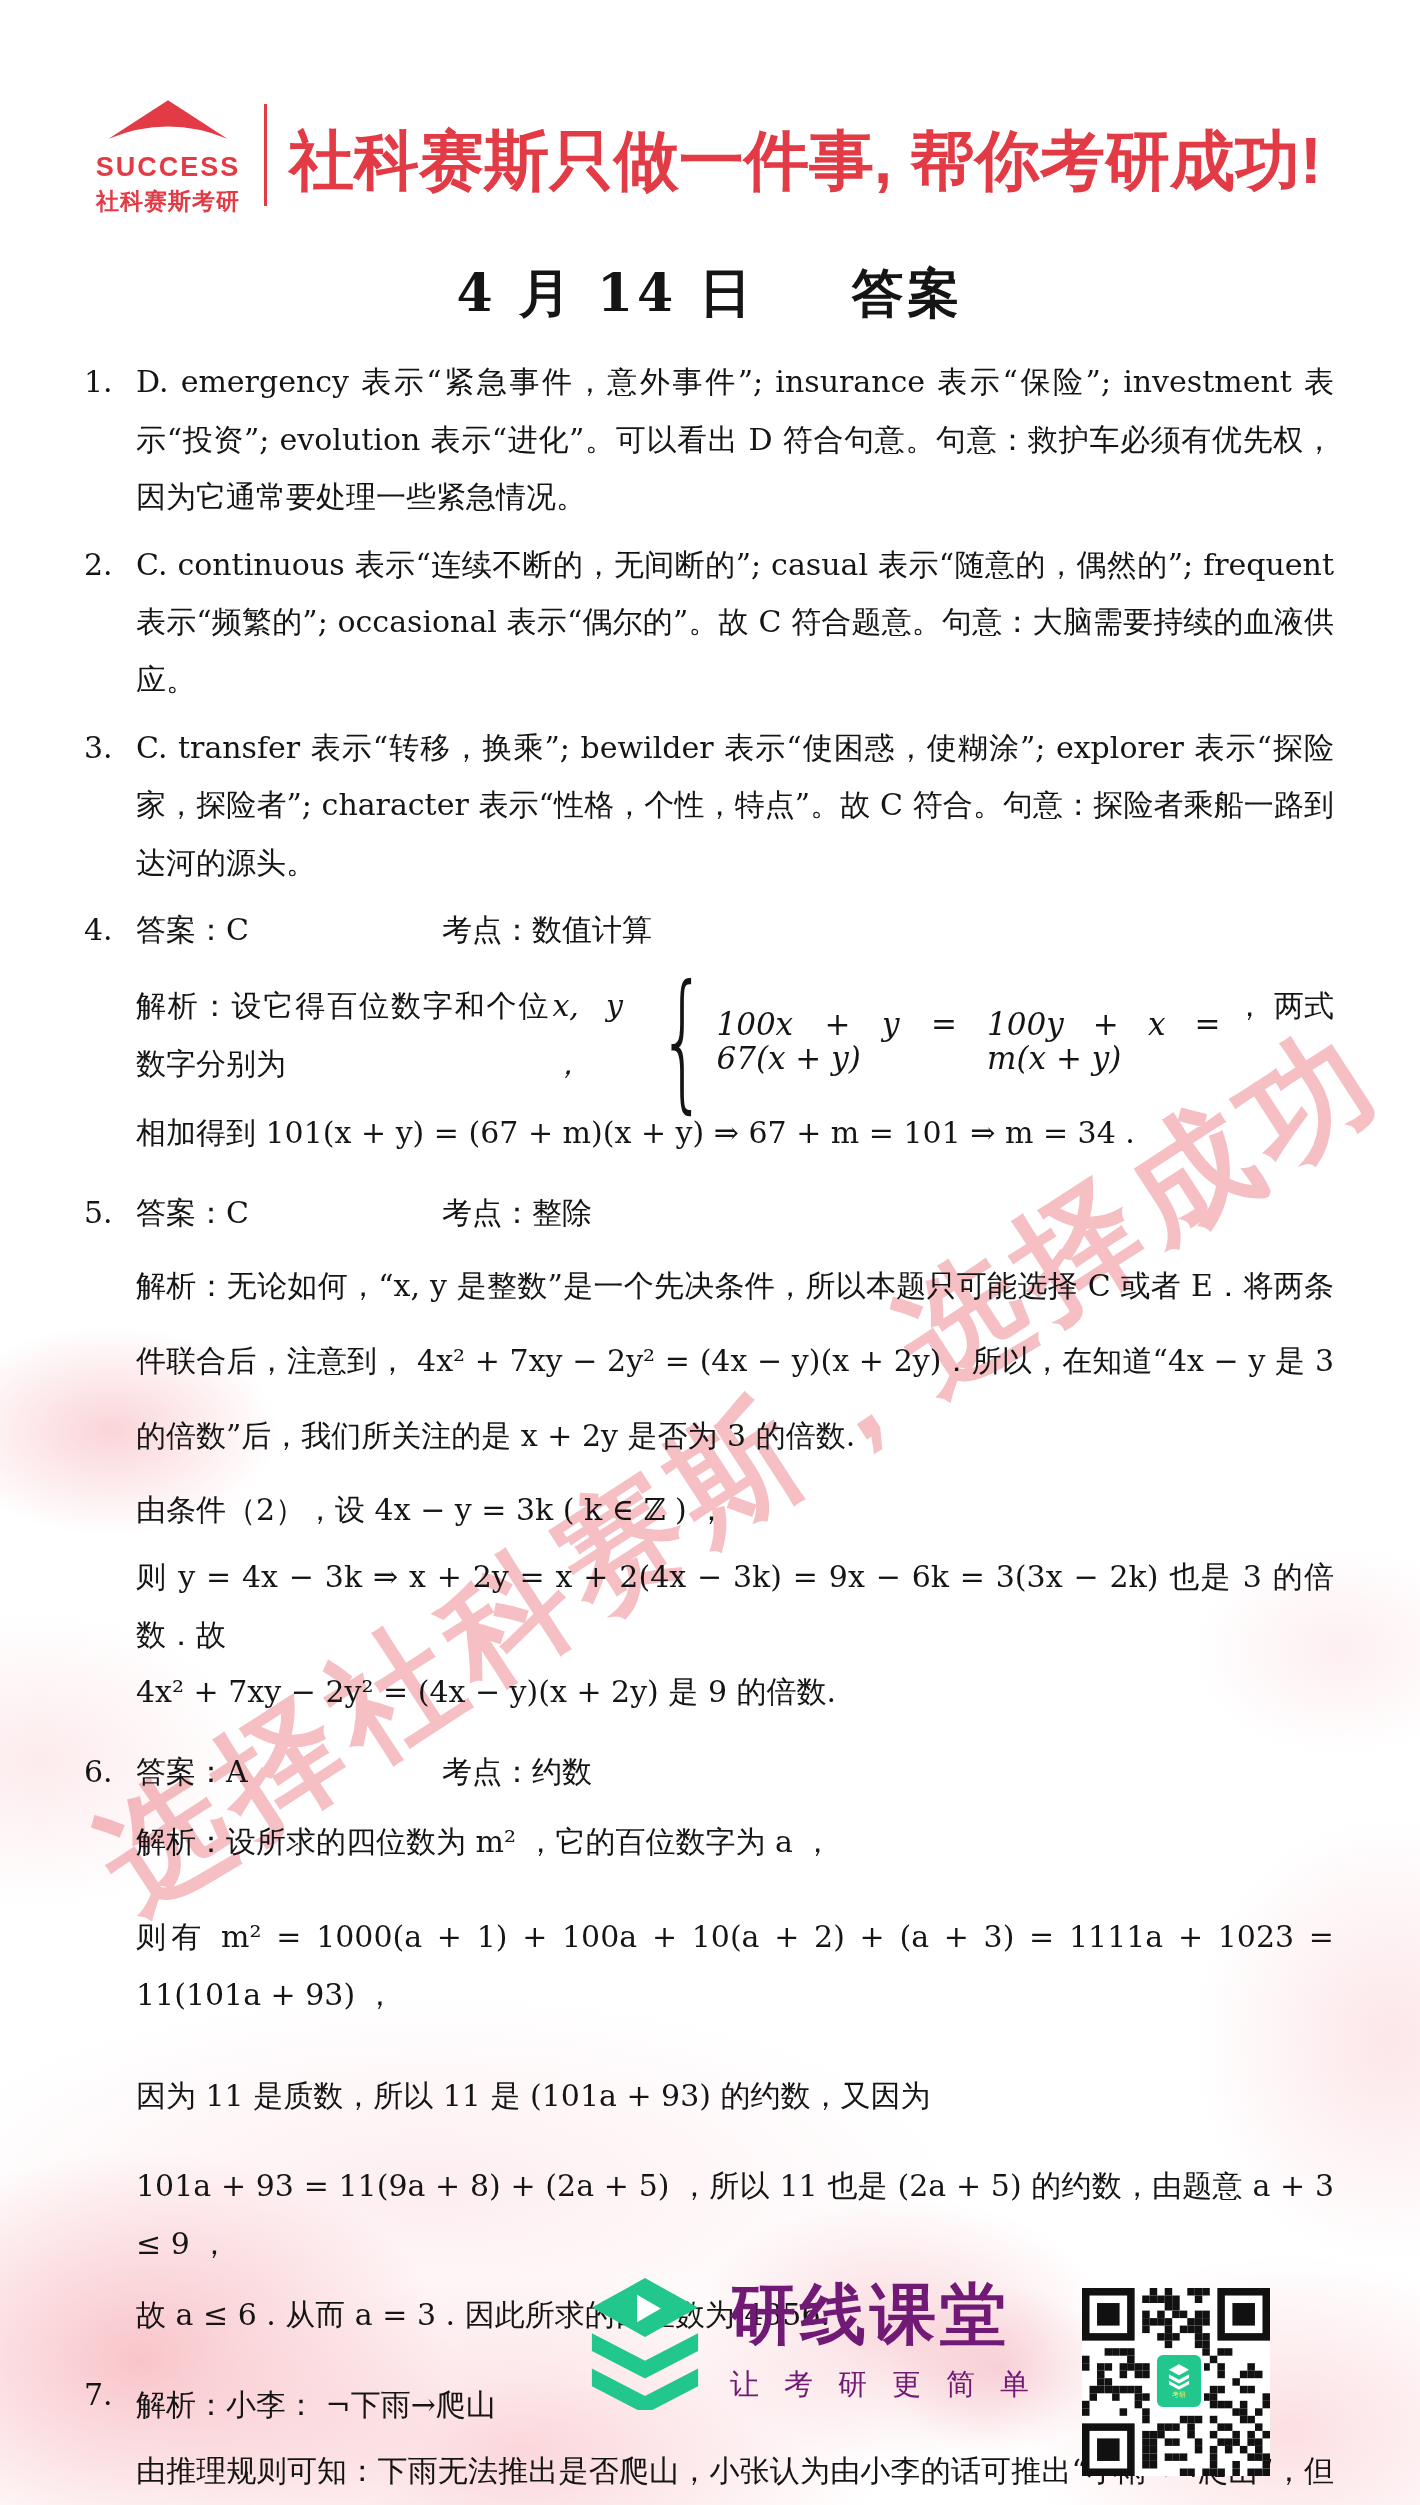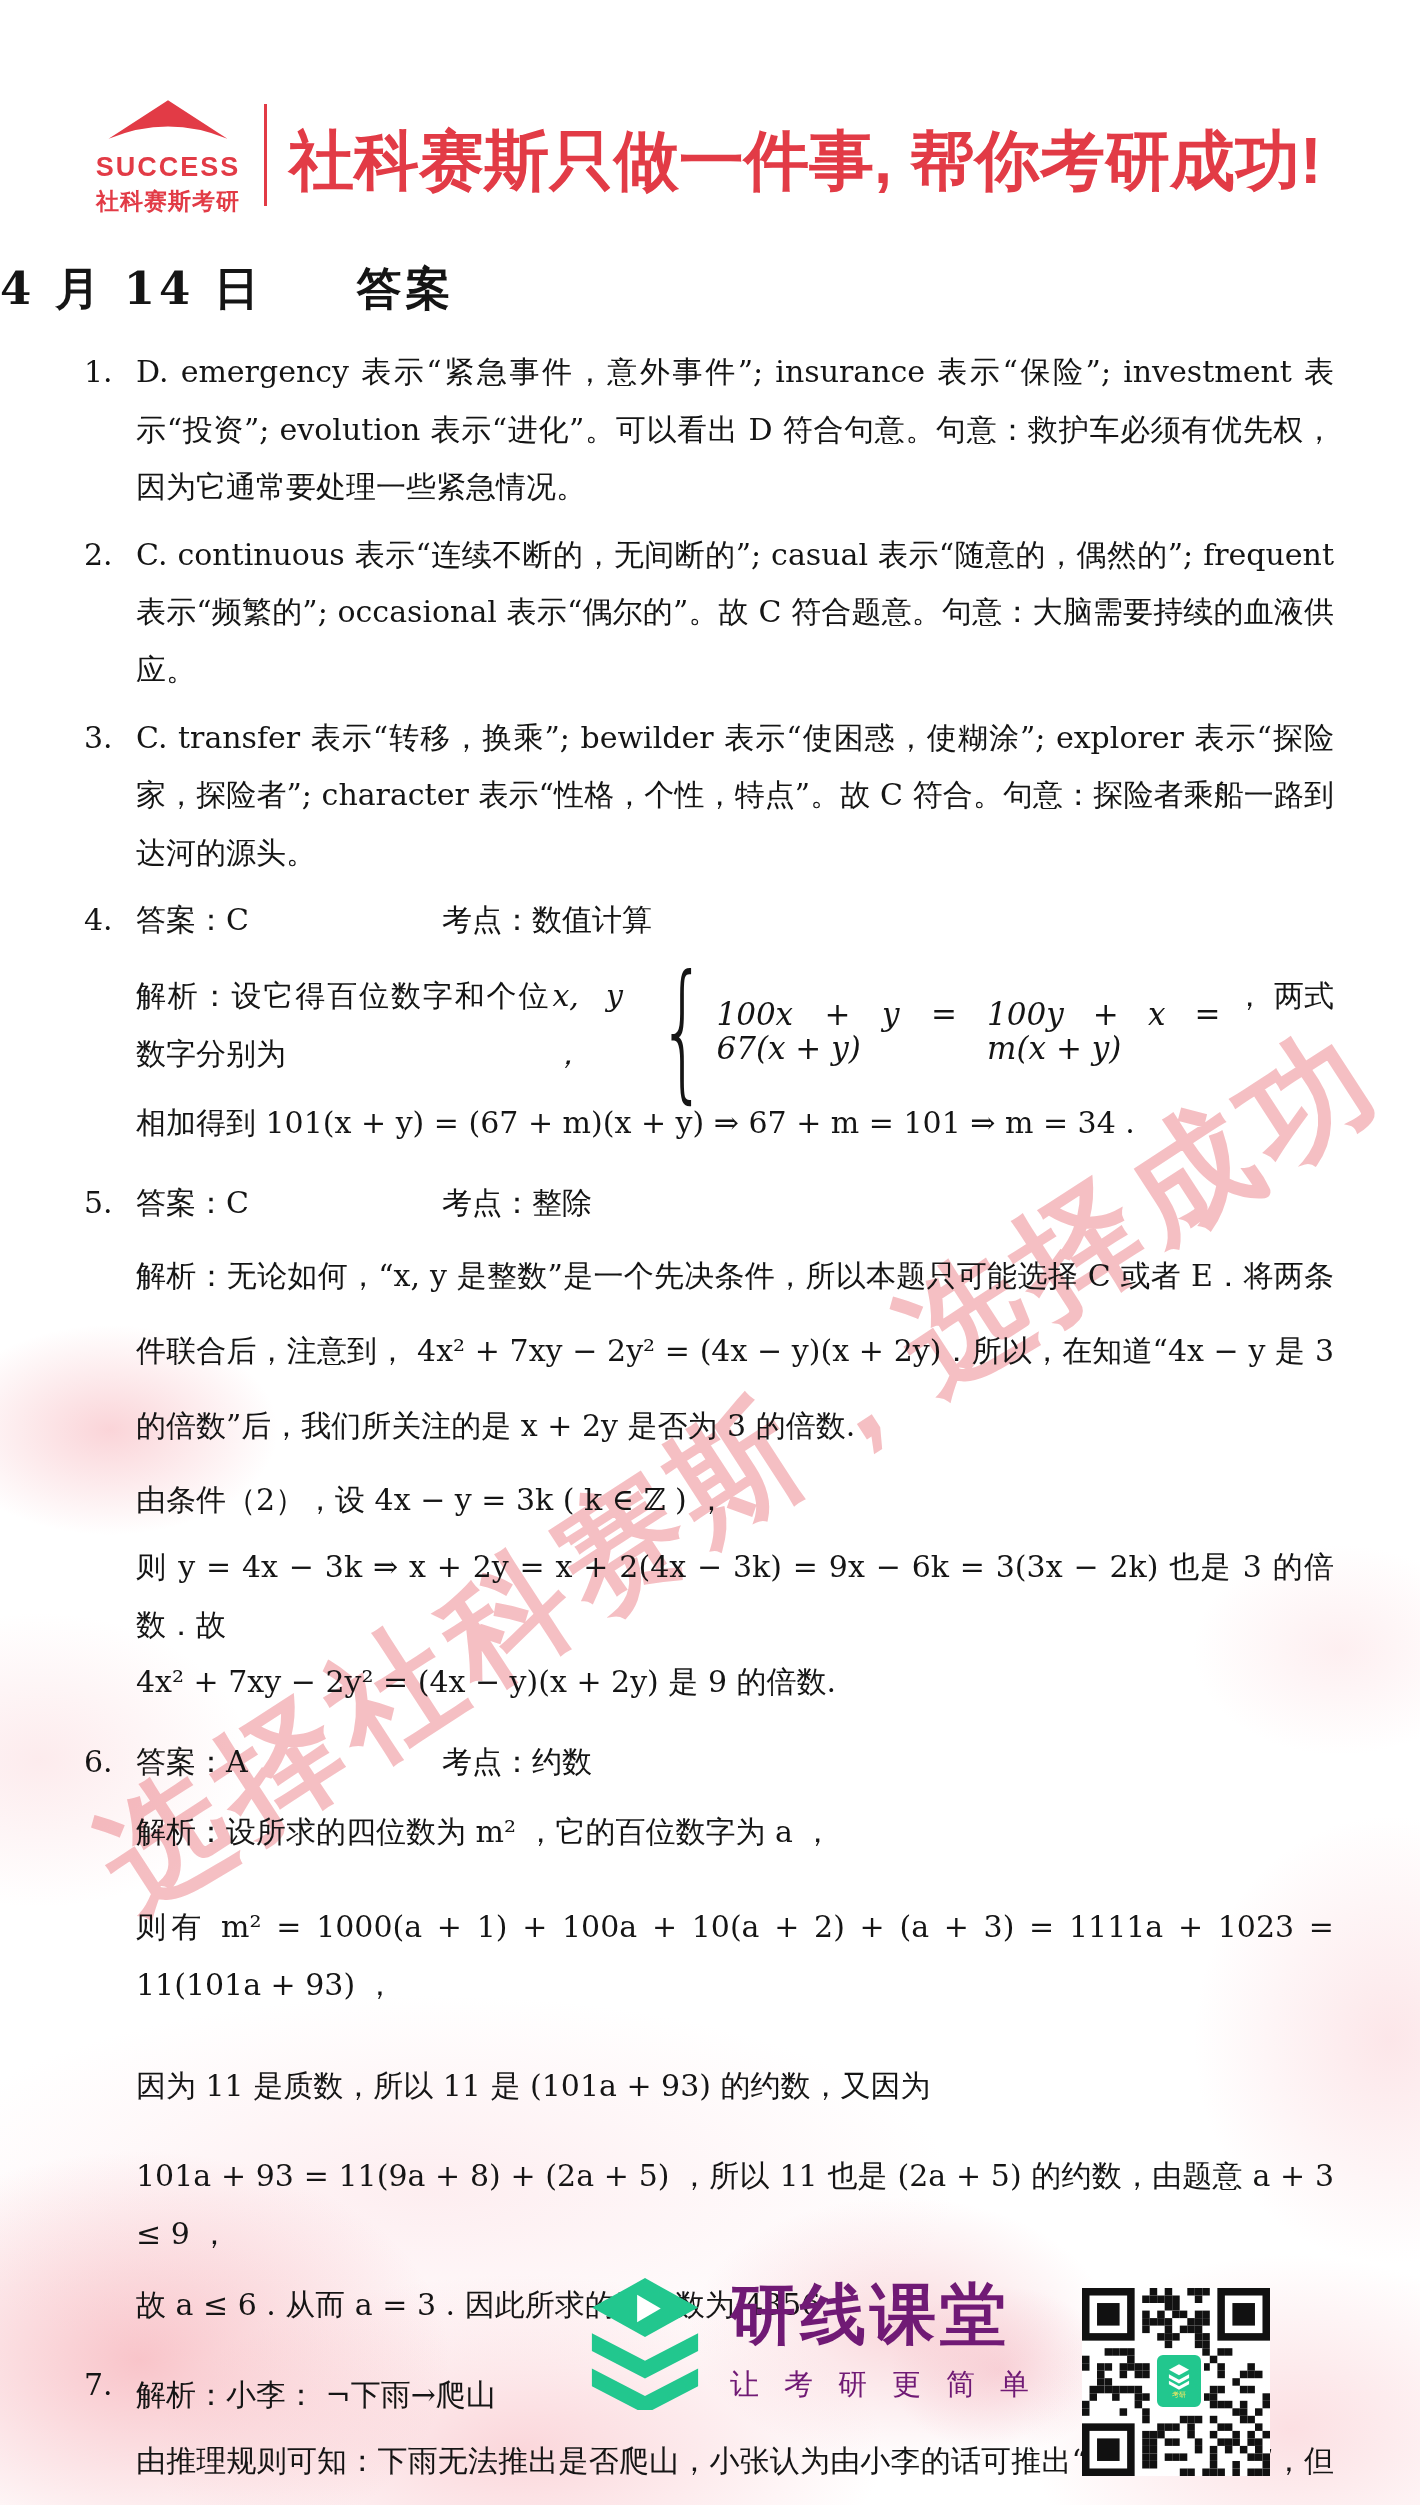--- a/index.html
+++ b/index.html
@@ -32,21 +32,21 @@
   .logo-block{width:152px;flex:none;text-align:center;
     font-family:"Liberation Sans","DejaVu Sans",sans-serif;color:#E23B46;}
   .logo-mountain svg{display:block;margin:0 auto;}
   .logo-brand{font-weight:800;font-size:27px;letter-spacing:2px;margin-top:10px;}
   .logo-sub{font-weight:800;font-size:23px;margin-top:3px;letter-spacing:1px;}
   .header-divider{width:3px;height:102px;background:#E23B46;margin:6px 22px 0 20px;flex:none;}
   .slogan{font-family:"Liberation Sans","DejaVu Sans",sans-serif;font-weight:900;
     font-size:65px;line-height:1.0;color:#E23B46;white-space:nowrap;padding-top:30px;letter-spacing:0px;}
 
   
-  .doc-title{margin-top:42px;text-align:left;font-size:45px;font-weight:700;letter-spacing:4px;}
+  .doc-title{margin-top:42px;text-align:center;font-size:52px;font-weight:700;letter-spacing:4px;}
   .doc-title .t2{display:inline-block;margin-left:74px;}
 
   
   .items{margin:24px 86px 0 84px;}
   .item{display:flex;align-items:flex-start;}
   .item .num{width:52px;flex:none;font-size:30px;line-height:1.92;}
   .item .body{flex:1;font-size:30px;line-height:1.92;text-align:justify;}
   .item .body p{margin:0;}
   .mt1{margin-top:22px;} .mt2{margin-top:10px;}
   .ans-row{display:flex;}

